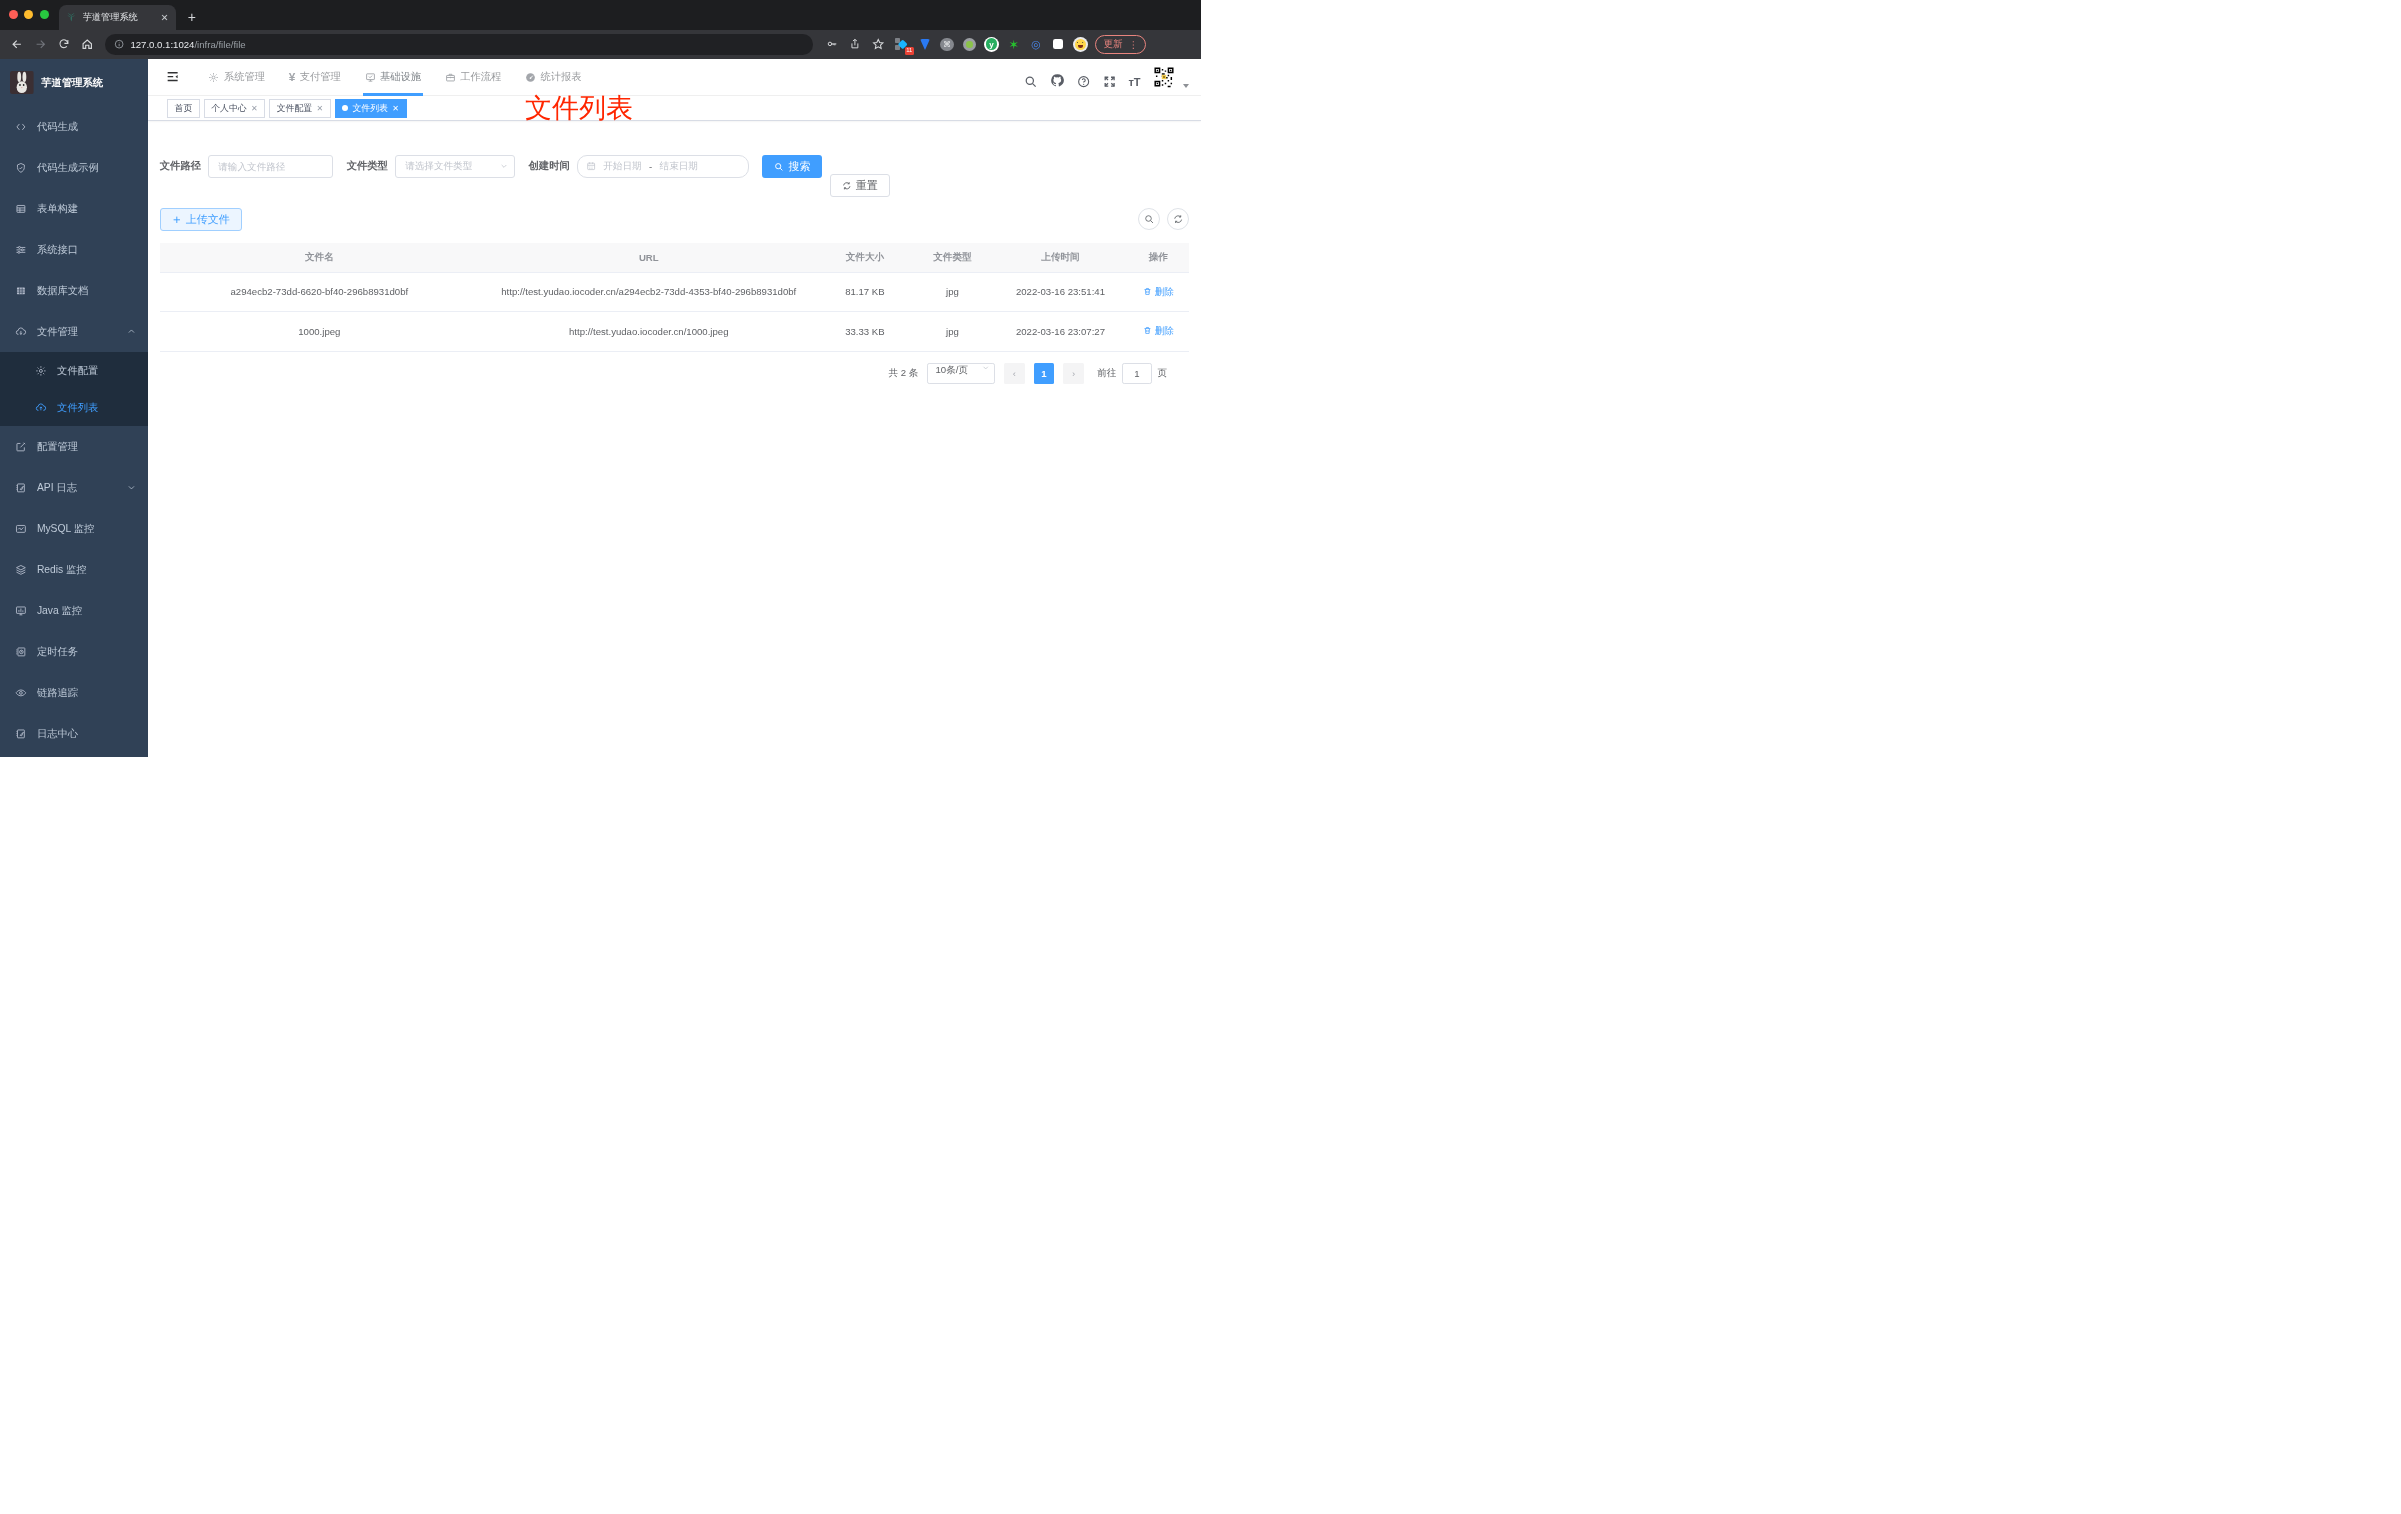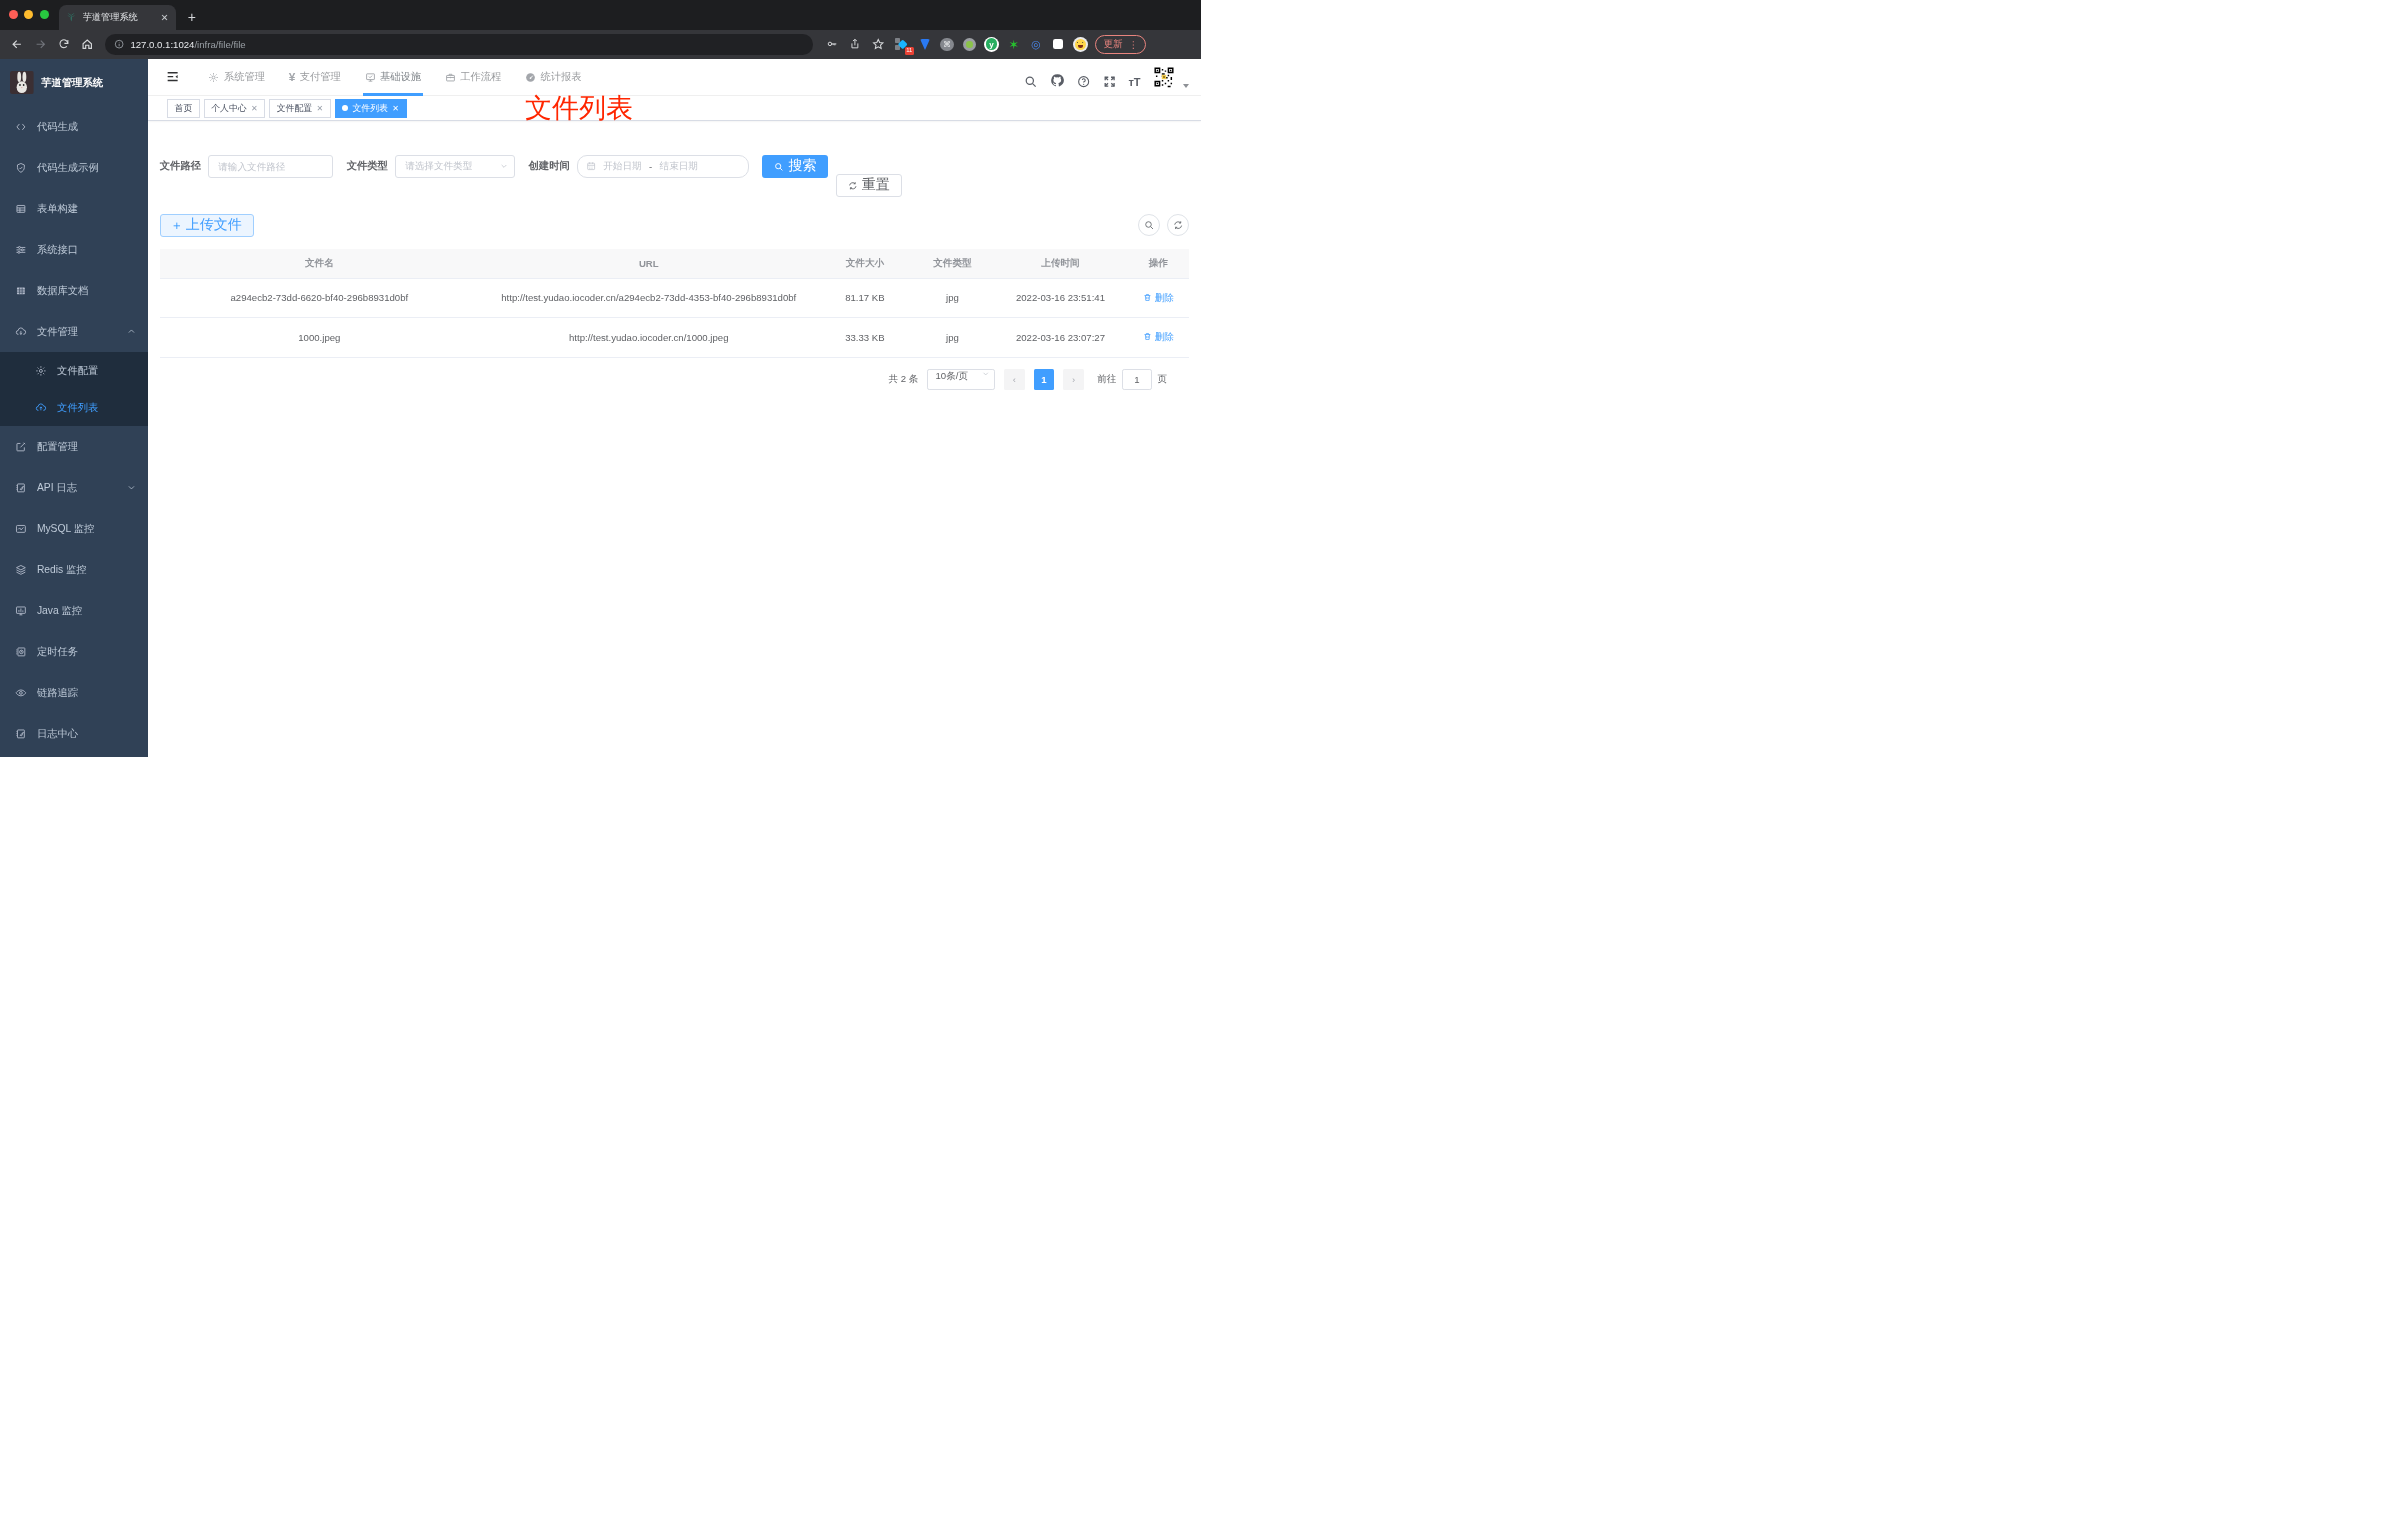--- a/index.html
+++ b/index.html
@@ -89,26 +89,26 @@
   .content { padding:14.8px 11.8px 0; position:relative; }
   .filters { display:flex; align-items:center; flex-wrap:nowrap; }
   .f-label { font-weight:bold; color:#606266; font-size:10.3px; margin-right:7.4px; white-space:nowrap; }
   .f-item { display:flex; align-items:center; margin-right:13.3px; }
   .f-input { width:125px; height:23px; border:0.7px solid #dcdfe6; border-radius:3px; padding:0 8.9px; font-size:9.6px; color:#606266; font-family:inherit; }
   .f-input::placeholder { color:#c0c4cc; }
   .f-select { width:120px; height:23px; border:0.7px solid #dcdfe6; border-radius:3px; padding:0 5.9px 0 8.9px; display:flex; align-items:center; justify-content:space-between; color:#c0c4cc; cursor:pointer; }
   .f-select .chev { color:#c0c4cc; }
   .f-date { width:172px; height:23px; border:0.7px solid #dcdfe6; border-radius:10px; display:flex; align-items:center; gap:7.4px; padding:0 7.4px; color:#c0c4cc; cursor:pointer; }
   .f-date .sep { color:#606266; }
-  .btn { height:23px; border-radius:3px; display:inline-flex; align-items:center; gap:4.4px; padding:0 11px; font-size:14px; cursor:pointer; border:0.7px solid transparent; }
+  .btn { height:23px; border-radius:3px; display:inline-flex; align-items:center; gap:4.4px; padding:0 11px; font-size:11px; cursor:pointer; border:0.7px solid transparent; }
   .btn-primary { background:#409eff; color:#fff; }
   .btn-plain { background:#fff; border-color:#dcdfe6; color:#606266; }
   .btn + .btn { margin-left:7.4px;margin-top:38px; }
 
-  .toolbar-row { display:flex; align-items:center; margin-top:17px; }
+  .toolbar-row { display:flex; align-items:center; margin-top:11px; }
   .btn-upload { background:#ecf5ff; border-color:#a0cfff; color:#409eff; }
   .tool-circles { margin-left:auto; display:flex; gap:7.4px; }
   .circle-btn { width:22px; height:22px; border-radius:50%; border:0.7px solid #dfe3e8; background:#fff; display:flex; align-items:center; justify-content:center; color:#5f6368; cursor:pointer; }
 
   .file-table { width:100%; border-collapse:collapse; margin-top:11.8px; table-layout:fixed; }
   .file-table th { background:#f8f8f9; color:#909399; font-size:9.6px; font-weight:bold; height:29.5px; border-bottom:0.7px solid #ebeef5; text-align:center; }
   .file-table td { color:#606266; font-size:9.6px; text-align:center; border-bottom:0.7px solid #ebeef5; padding:11px 7.4px; word-break:break-all; line-height:1.6; }
   .del-link { color:#409eff; display:inline-flex; align-items:center; gap:3px; cursor:pointer; white-space:nowrap; }
 
   .pagination { display:flex; align-items:center; justify-content:flex-end; gap:8.9px; margin-top:11.8px; padding-right:22px; color:#606266; font-size:9.6px; }

